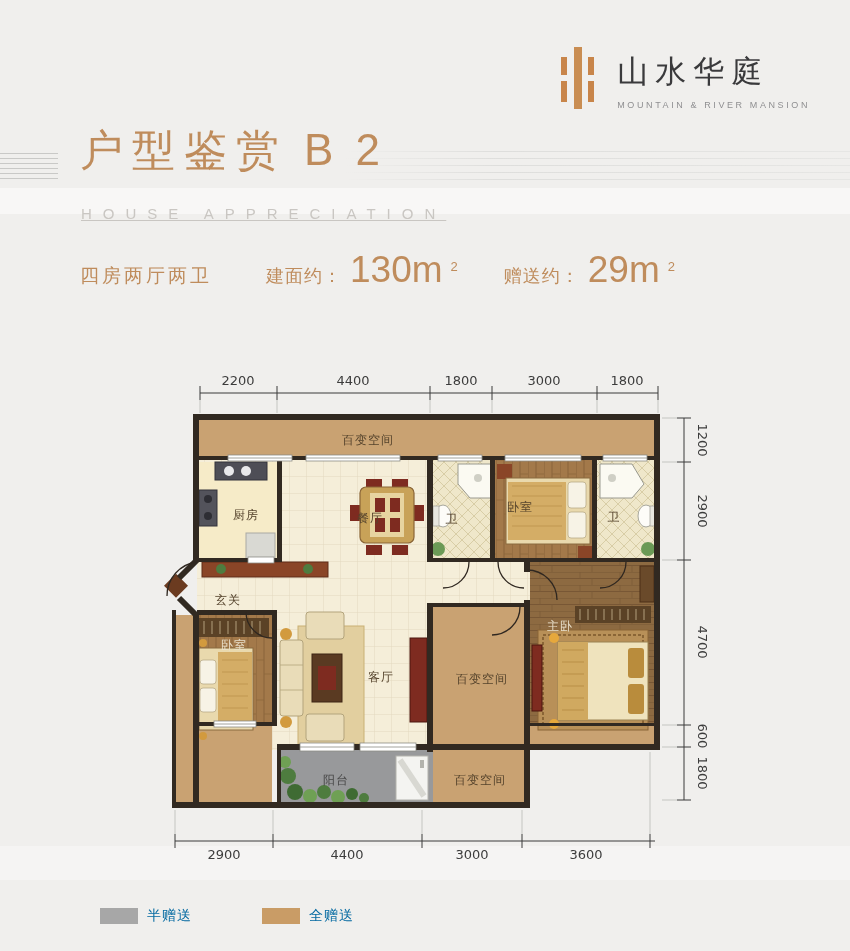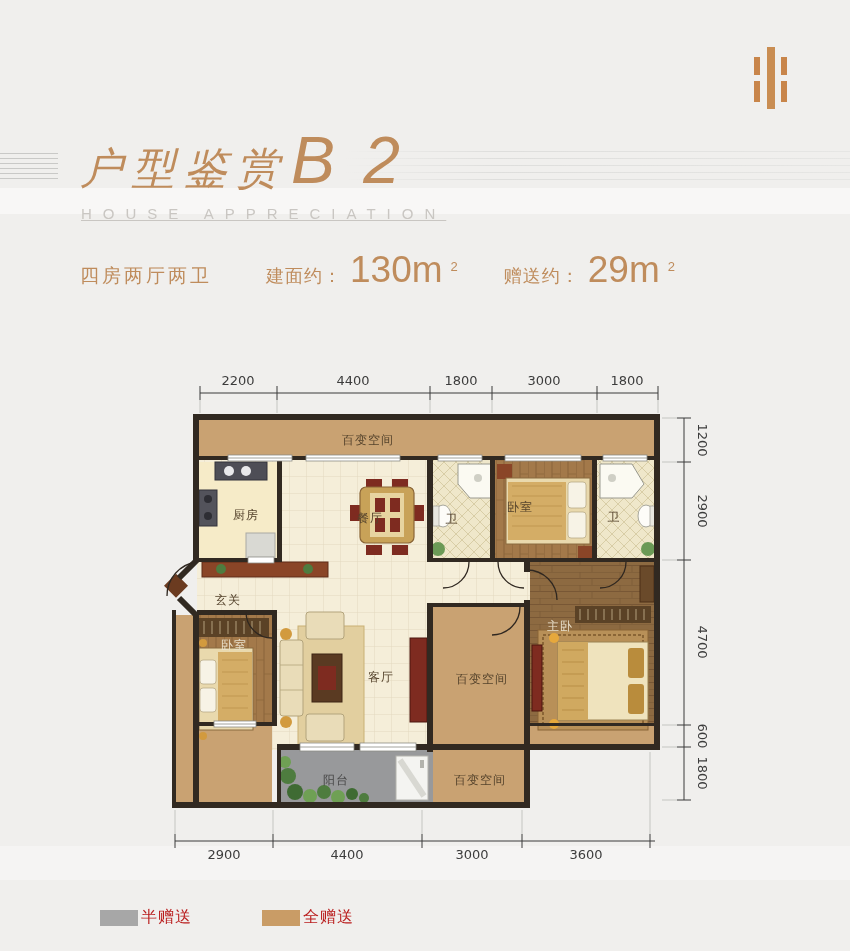--- a/index.html
+++ b/index.html
@@ -12,23 +12,23 @@
   .bg-band-2{position:absolute;left:0;top:846px;width:850px;height:34px;background:rgba(255,255,255,.35);}
 
   
   .logo{position:absolute;top:45px;right:40px;display:flex;align-items:center;}
   .logo-icon{width:50px;height:70px;margin-right:14px;}
   .logo-text-block{display:flex;flex-direction:column;}
   .logo-name{font-size:31px;letter-spacing:7px;color:#3a3a3c;font-weight:500;white-space:nowrap;}
   .logo-tagline{font-size:9px;letter-spacing:2.6px;color:#8f8f91;margin-top:7px;white-space:nowrap;}
 
   
-  .title-block{position:absolute;left:80px;top:122px;display:flex;align-items:baseline;color:#bf8c5c;font-style:italic;}
+  .title-block{position:absolute;left:80px;top:122px;display:flex;align-items:baseline;color:#bf8c5c;}
   .title-cn{font-size:43px;letter-spacing:9px;font-weight:500;}
-  .title-unit{font-size:66px;letter-spacing:5px;font-weight:400;margin-left:3px;}
+  .title-unit{font-size:44px;letter-spacing:5px;font-weight:400;margin-left:16px;}
   .title-en{position:absolute;left:81px;top:205px;font-size:15px;letter-spacing:11px;color:#c9c6c2;text-decoration:underline;}
 
   .decor-left{position:absolute;left:0;top:153px;width:58px;}
   .decor-left div{height:1px;background:#c9c9c7;margin-bottom:4px;}
   .decor-right{position:absolute;right:0;top:151px;width:505px;}
   .decor-right div{height:1px;margin-bottom:6px;background:linear-gradient(90deg,rgba(224,224,222,0),#dededc 30%,#e6e6e4);}
 
   
   .specs{position:absolute;left:80px;top:249px;display:flex;align-items:baseline;color:#bf8c5c;white-space:nowrap;gap:8px;}
   .spec-layout{font-size:19px;letter-spacing:3px;margin-right:46px;}
@@ -43,21 +43,21 @@
   .room-label{font-size:12px;fill:#55432c;letter-spacing:1px;}
   .room-label-light{font-size:12px;fill:#e9e0cb;letter-spacing:1px;}
   .room-label-gray{font-size:12px;fill:#474747;letter-spacing:1px;}
   .dim-text{font-size:13px;fill:#3c3c3c;}
 
   
   .legend{position:absolute;left:100px;top:907px;display:flex;align-items:center;}
   .legend-swatch{width:38px;height:16px;}
   .legend-swatch.half{background:#a7a7a7;}
   .legend-swatch.full{background:#c99c66;margin-left:70px;}
-  .legend-label{font-size:16px;color:#b91c1c;margin-left:3px;letter-spacing:1px;}
+  .legend-label{font-size:14px;color:#0369a1;margin-left:9px;letter-spacing:1px;}
 </style>
 </head>
 <body>
 
 <div class="bg-band-1"></div>
 <div class="bg-band-2"></div>
 
 <div class="decor-left">
   <div></div>
     <div></div>
@@ -75,20 +75,24 @@
 </div>
 
 <div class="logo">
   <svg class="logo-icon" viewBox="0 0 50 70">
     <rect x="8" y="12" width="6" height="18" fill="#c8854a"></rect>
     <rect x="8" y="36" width="6" height="21" fill="#c8854a"></rect>
     <rect x="21" y="2" width="8" height="62" fill="#c98d52"></rect>
     <rect x="35" y="12" width="6" height="18" fill="#c8854a"></rect>
     <rect x="35" y="36" width="6" height="21" fill="#c8854a"></rect>
   </svg>
+  <div class="logo-text-block">
+    <div class="logo-name">山水华庭</div>
+    <div class="logo-tagline">MOUNTAIN &amp; RIVER MANSION</div>
+  </div>
 </div>
 
 <div class="title-block">
   <span class="title-cn">户型鉴赏</span>
   <span class="title-unit">B 2</span>
 </div>
 <div class="title-en">HOUSE APPRECIATION</div>
 
 <div class="specs">
   <span class="spec-layout">四房两厅两卫</span>

